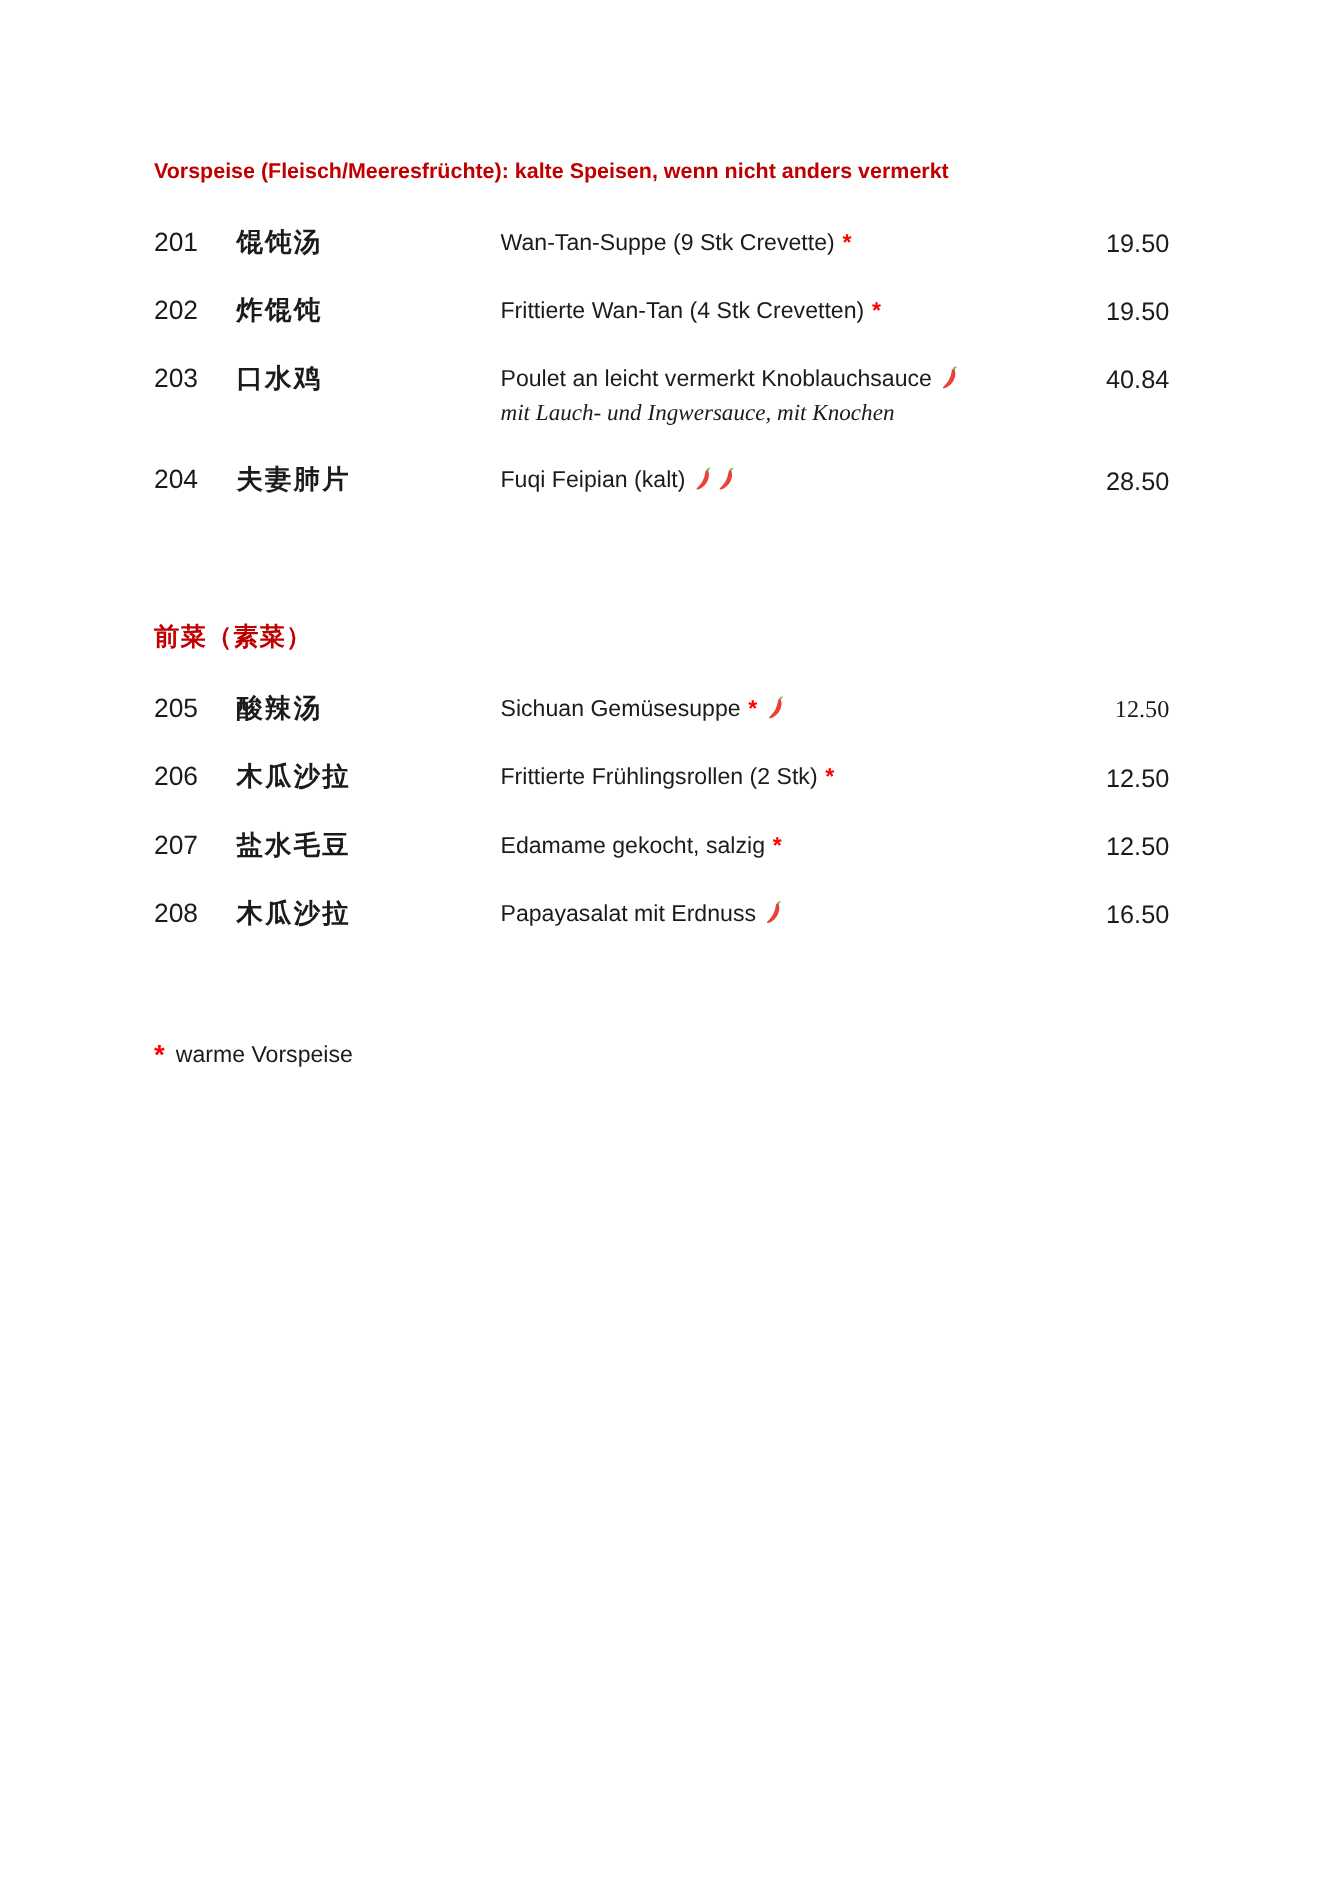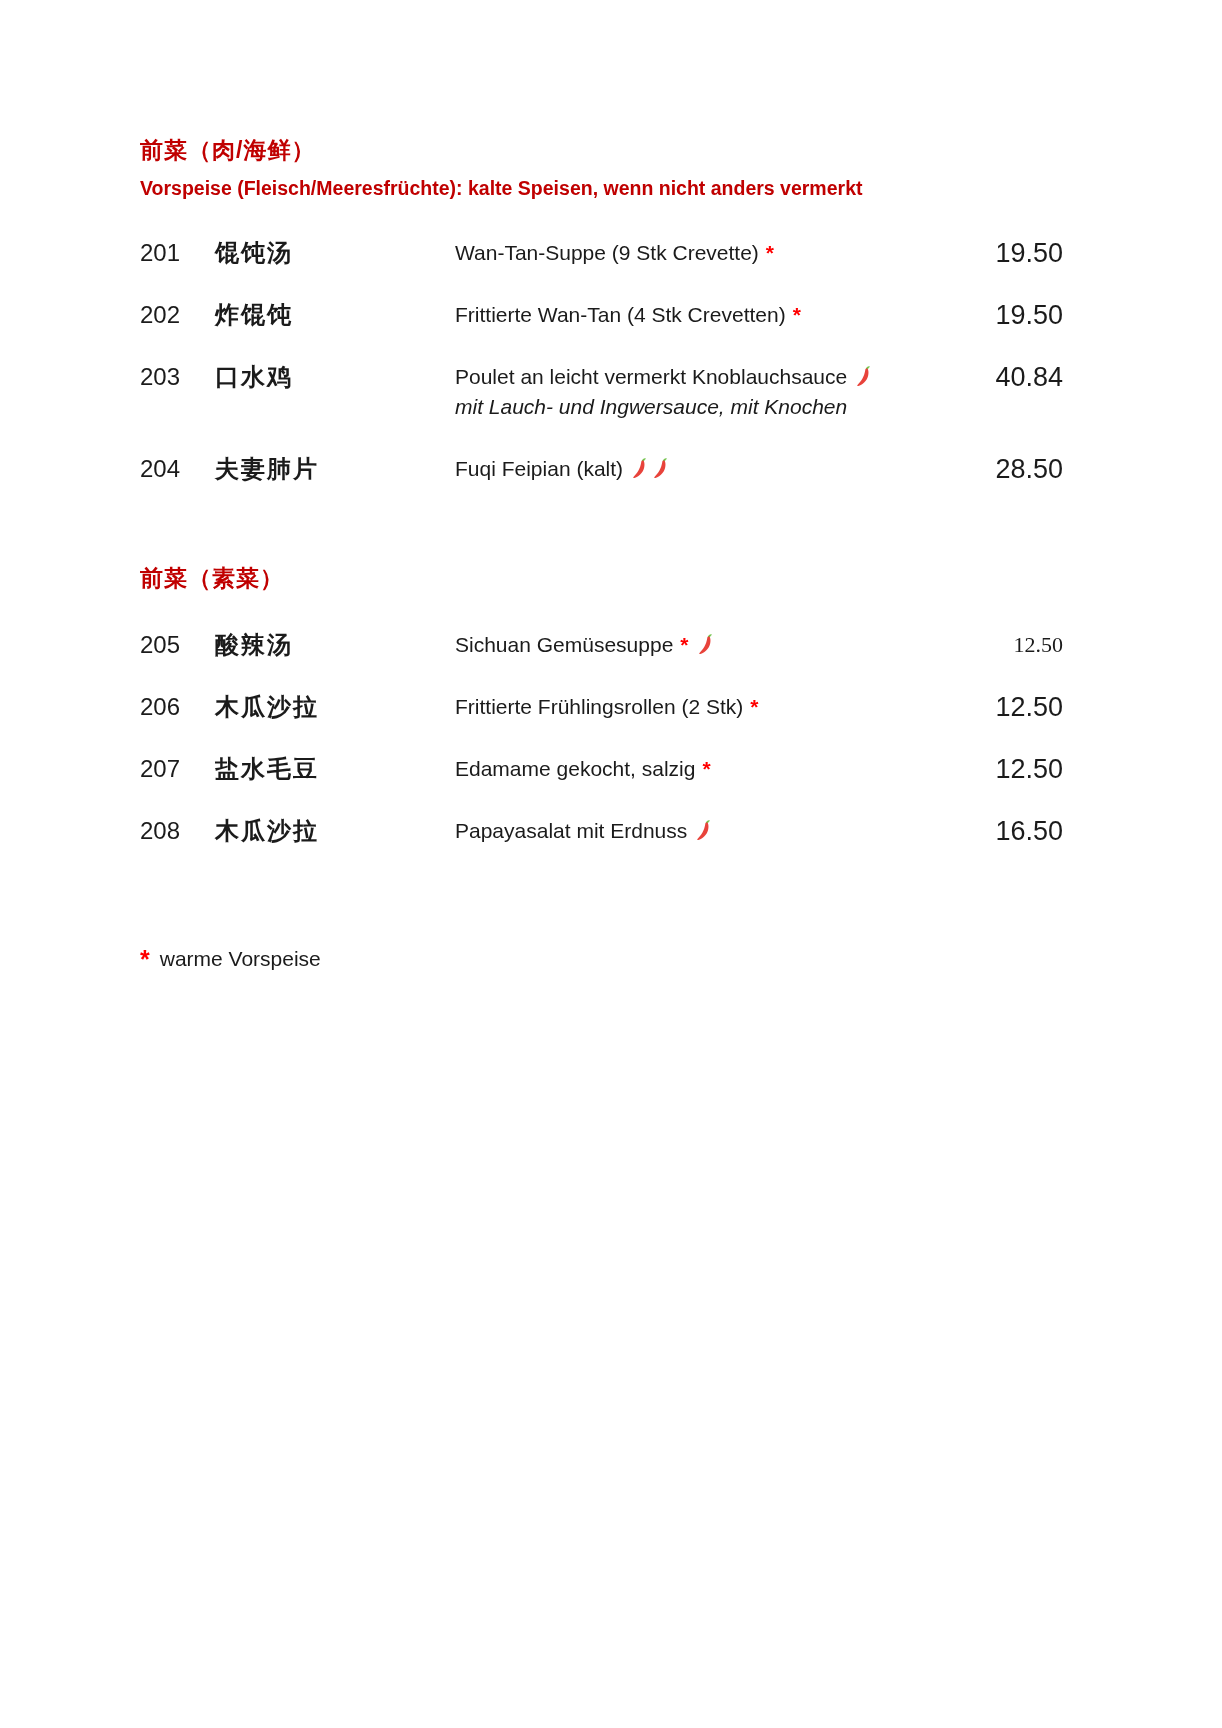--- a/index.html
+++ b/index.html
@@ -64,40 +64,41 @@
     letter-spacing:2px;
     font-weight:bold;
   }
   .item-desc-cell{}
   .item-desc-line{
     white-space:nowrap;
   }
   .item-note{
     font-style:italic;
     line-height:30px;
+    font-family:Liberation Serif, serif;
   }
   .warm-asterisk{
     color:var(--asterisk-red);
     font-weight:bold;
     margin-left:7px;
   }
   .spice-icons{
     display:inline;
     margin-left:4px;
   }
   .chili-icon{
     display:inline-block;
     width:16px;
     height:23px;
     vertical-align:-4px;
     margin-left:5px;
   }
   .item-price{
     text-align:right;
-    font-size:27px;
+    font-size:23px;
   }
   .item-price.serif{
     font-family:"Liberation Serif","DejaVu Serif",serif;
     font-size:22px;
   }
   .footnote{
     position:absolute;
     left:140px;
     top:944px;
     font-size:21px;
@@ -111,21 +112,20 @@
     vertical-align:-2px;
   }
 </style>
 </head>
 <body>
 
 <div class="page">
 
   <div>
   <div class="section section-0">
-    <div class="section-title-zh">前菜（肉/海鲜）</div>
     <div class="section-subtitle">Vorspeise (Fleisch/Meeresfrüchte): kalte Speisen, wenn nicht anders vermerkt</div>
     <div class="rows">
   <div class="menu-row">
     <div class="item-number">201</div>
     <div class="item-name-zh">馄饨汤</div>
     <div class="item-desc-cell">
       <div class="item-desc-line"><span>Wan-Tan-Suppe (9 Stk Crevette)</span><span class="warm-asterisk">*</span><span class="spice-icons"></span></div>
 
     </div>
     <div class="item-price">19.50</div>

